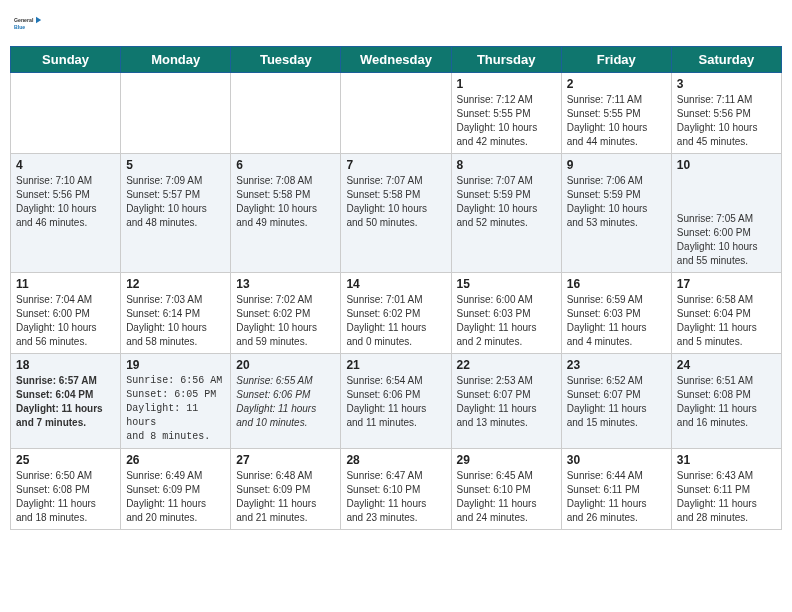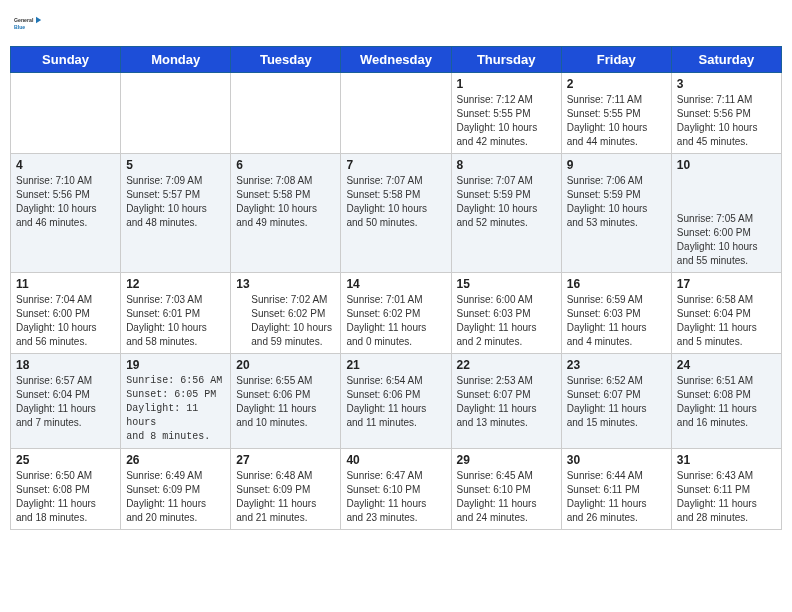--- a/index.html
+++ b/index.html
@@ -38,21 +38,21 @@
     .sub-title {
       font-size: 16px;
       color: #444;
     }
     .calendar {
       width: 100%;
       border-collapse: collapse;
       border: 1px solid #ccc;
     }
     .calendar th {
-      background-color: #1d4ed8;
+      background-color: #0f766e;
       color: #fff;
       text-align: center;
       font-size: 13px;
       font-weight: bold;
       padding: 5px 4px;
       border: 1px solid #1a5f99;
     }
     .calendar td {
       vertical-align: top;
       border: 1px solid #ccc;
@@ -204,27 +204,27 @@
         <td>
           <span class="day-number">11</span>
           <div class="day-info" style="white-space: pre-wrap;">Sunrise: 7:04 AM
 Sunset: 6:00 PM
 Daylight: 10 hours
 and 56 minutes.</div>
         </td>
         <td>
           <span class="day-number">12</span>
           <div class="day-info" style="white-space: pre-wrap;">Sunrise: 7:03 AM
-Sunset: 6:01 PM
+Sunset: 6:14 PM
 Daylight: 10 hours
 and 58 minutes.</div>
         </td>
         <td>
           <span class="day-number">13</span>
-          <div class="day-info" style="white-space: pre-wrap; margin-left: 15px;">Sunrise: 7:02 AM
+          <div class="day-info" style="white-space: pre-wrap;">Sunrise: 7:02 AM
 Sunset: 6:02 PM
 Daylight: 10 hours
 and 59 minutes.</div>
         </td>
         <td>
           <span class="day-number">14</span>
           <div class="day-info" style="white-space: pre-wrap;">Sunrise: 7:01 AM
 Sunset: 6:02 PM
 Daylight: 11 hours
 and 0 minutes.</div>
@@ -247,35 +247,35 @@
           <span class="day-number">17</span>
           <div class="day-info" style="white-space: pre-wrap;">Sunrise: 6:58 AM
 Sunset: 6:04 PM
 Daylight: 11 hours
 and 5 minutes.</div>
         </td>
       </tr>
       <tr>
         <td>
           <span class="day-number">18</span>
-          <div class="day-info" style="white-space: pre-wrap;">Sunrise: 6:57 AM
+          <div class="day-info" style="white-space: pre-wrap; font-weight: bold;">Sunrise: 6:57 AM
 Sunset: 6:04 PM
 Daylight: 11 hours
 and 7 minutes.</div>
         </td>
         <td>
           <span class="day-number">19</span>
           <div class="day-info" style="white-space: pre-wrap; font-family: Liberation Mono, monospace;">Sunrise: 6:56 AM
 Sunset: 6:05 PM
 Daylight: 11 hours
 and 8 minutes.</div>
         </td>
         <td>
           <span class="day-number">20</span>
-          <div class="day-info" style="white-space: pre-wrap;">Sunrise: 6:55 AM
+          <div class="day-info" style="white-space: pre-wrap; font-style: italic;">Sunrise: 6:55 AM
 Sunset: 6:06 PM
 Daylight: 11 hours
 and 10 minutes.</div>
         </td>
         <td>
           <span class="day-number">21</span>
           <div class="day-info" style="white-space: pre-wrap;">Sunrise: 6:54 AM
 Sunset: 6:06 PM
 Daylight: 11 hours
 and 11 minutes.</div>
@@ -318,21 +318,21 @@
 and 20 minutes.</div>
         </td>
         <td>
           <span class="day-number">27</span>
           <div class="day-info" style="white-space: pre-wrap;">Sunrise: 6:48 AM
 Sunset: 6:09 PM
 Daylight: 11 hours
 and 21 minutes.</div>
         </td>
         <td>
-          <span class="day-number">40</span>
+          <span class="day-number">28</span>
           <div class="day-info" style="white-space: pre-wrap;">Sunrise: 6:47 AM
 Sunset: 6:10 PM
 Daylight: 11 hours
 and 23 minutes.</div>
         </td>
         <td>
           <span class="day-number">29</span>
           <div class="day-info" style="white-space: pre-wrap;">Sunrise: 6:45 AM
 Sunset: 6:10 PM
 Daylight: 11 hours

